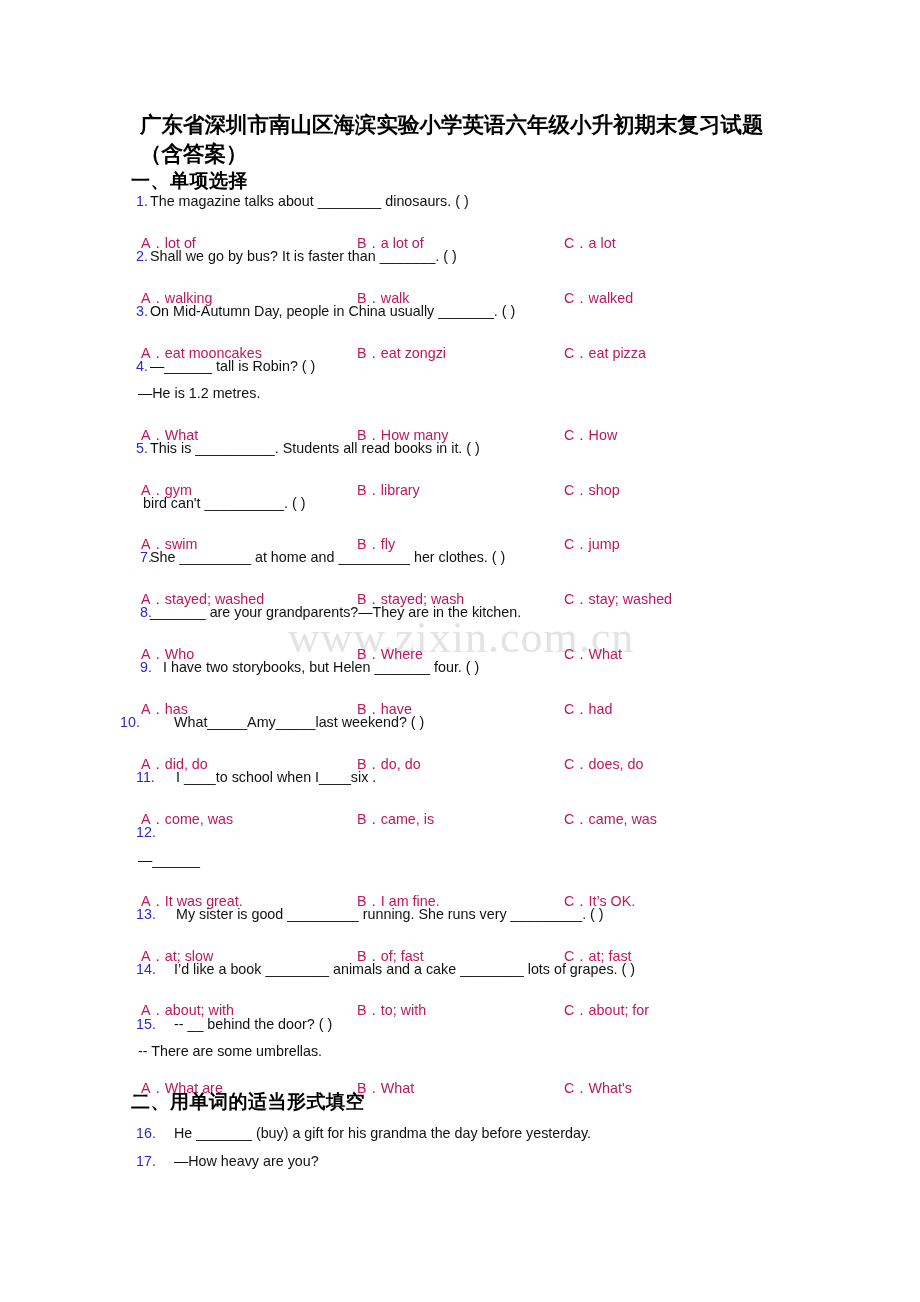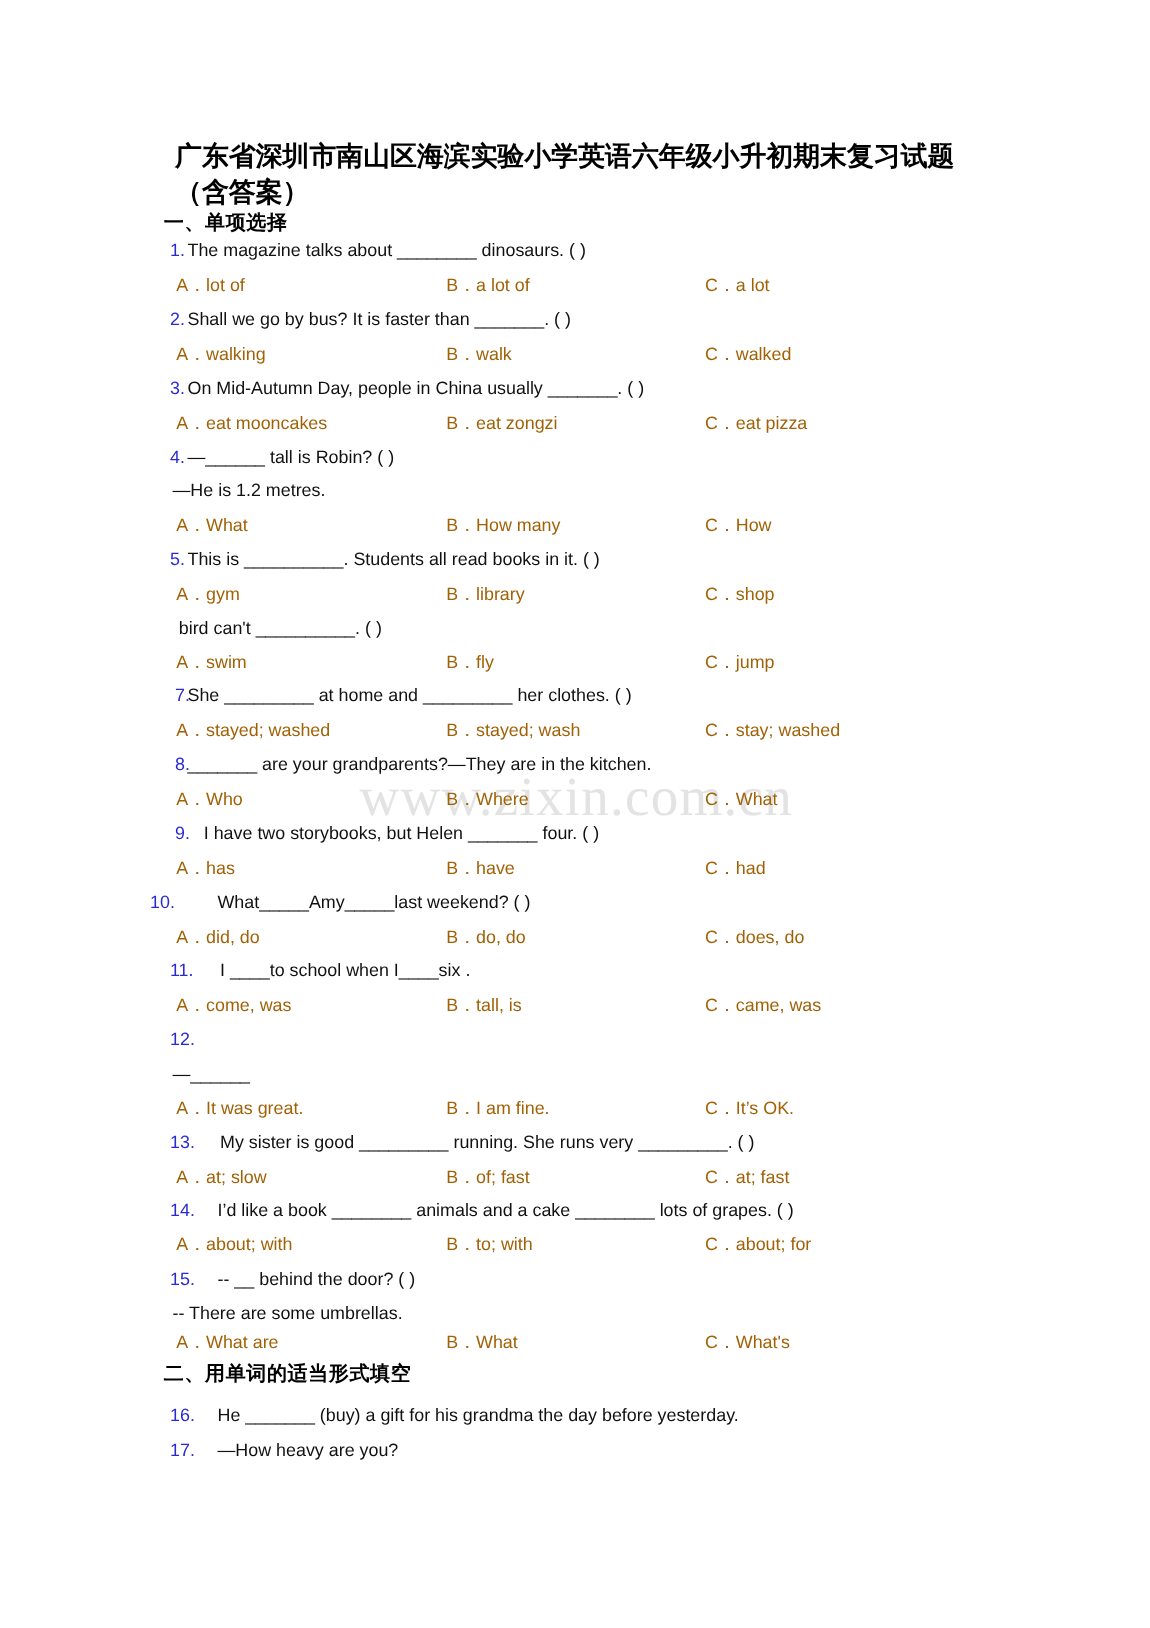--- a/index.html
+++ b/index.html
@@ -63,21 +63,21 @@
     line-height: 29px;
     color: #000000;
     letter-spacing: 0px;
   }
   .title-line2 { display: block; }
 
   .section-head {
     position: absolute;
     left: 131px;
     font-family: "Liberation Serif", "DejaVu Serif", serif;
-    font-size: 16px;
+    font-size: 19px;
     font-weight: bold;
     color: #000000;
     letter-spacing: 0.5px;
     white-space: nowrap;
     text-align: center;
   }
   #sec1 { top: 168px; }
   #sec2 { top: 1089px; }
 
   
@@ -112,22 +112,23 @@
     position: absolute;
     left: 138px;
     color: #111111;
     white-space: nowrap;
   }
   .cont.indent { left: 143px; }
 
   
   .opt {
     position: absolute;
-    color: #a16207;
-    white-space: nowrap;
+    color: #be185d;
+    white-space: nowrap;
+    margin-top: 14px;
   }
   .optA { left: 141px; }
   .optB { left: 357px; }
   .optC { left: 564px; }
 </style>
 </head>
 <body>
 
 <div class="page">
 
@@ -243,21 +244,21 @@
       <span class="opt optB">B．do, do</span>
       <span class="opt optC">C．does, do</span>
     </div>
 
     <div class="row" style="top:766px">
       <span class="qnum" style="left:136px">11.</span>
       <span class="qtext" style="left:176px">I ____to school when I____six .</span>
     </div>
     <div class="row" style="top:794px">
       <span class="opt optA">A．come, was</span>
-      <span class="opt optB">B．tall, is</span>
+      <span class="opt optB">B．came, is</span>
       <span class="opt optC">C．came, was</span>
     </div>
 
     <div class="row" style="top:821px">
       <span class="qnum" style="left:136px">12.</span>
     </div>
     <div class="row" style="top:849px">
       <span class="cont">—______</span>
     </div>
     <div class="row" style="top:876px">

